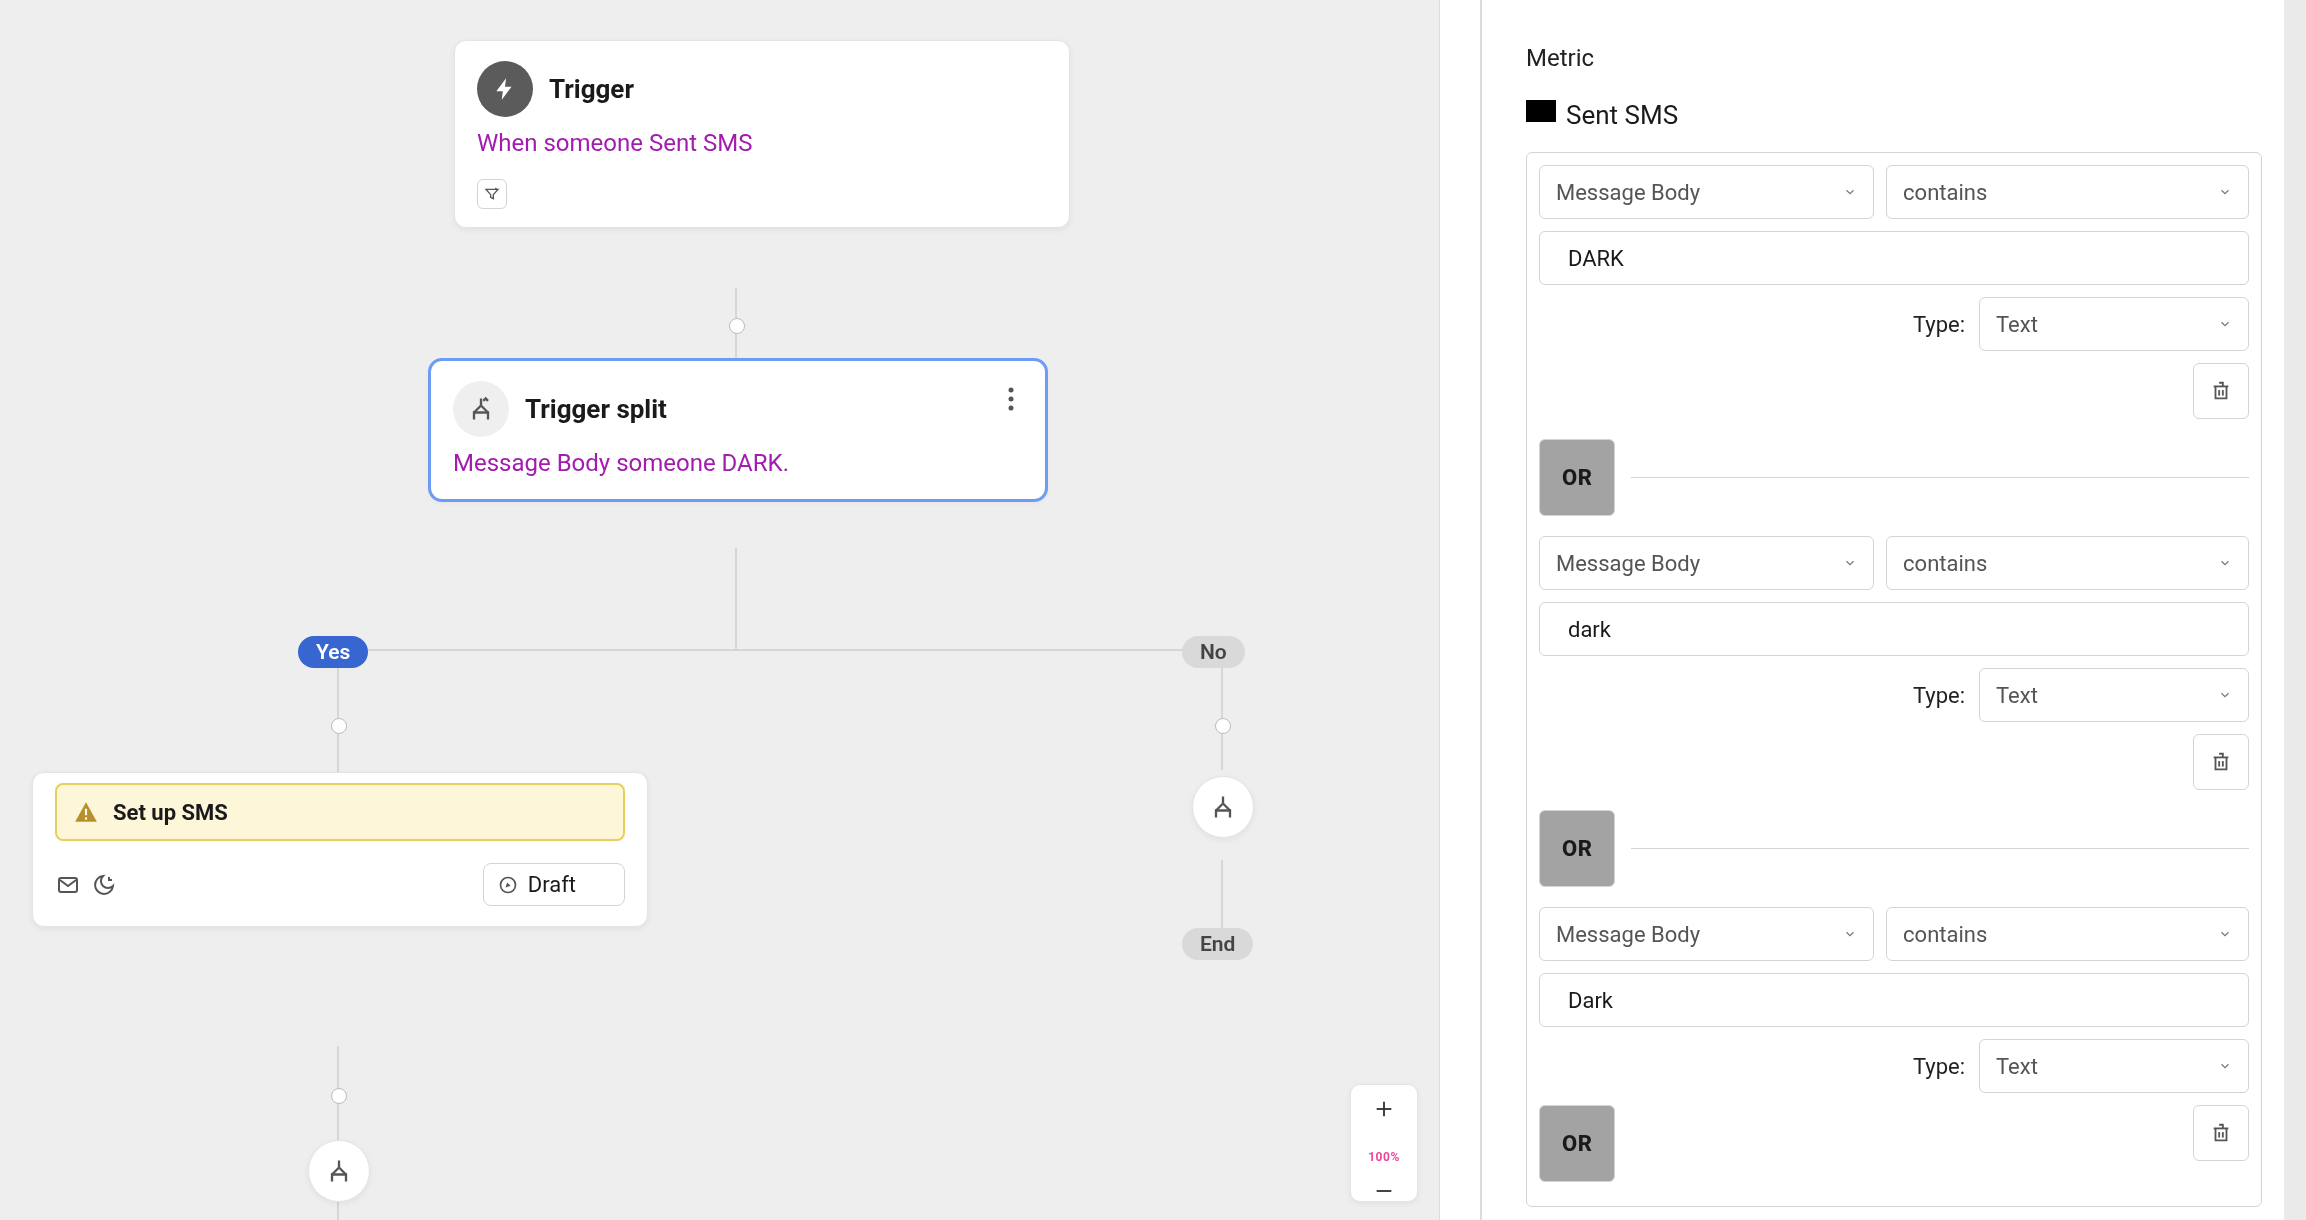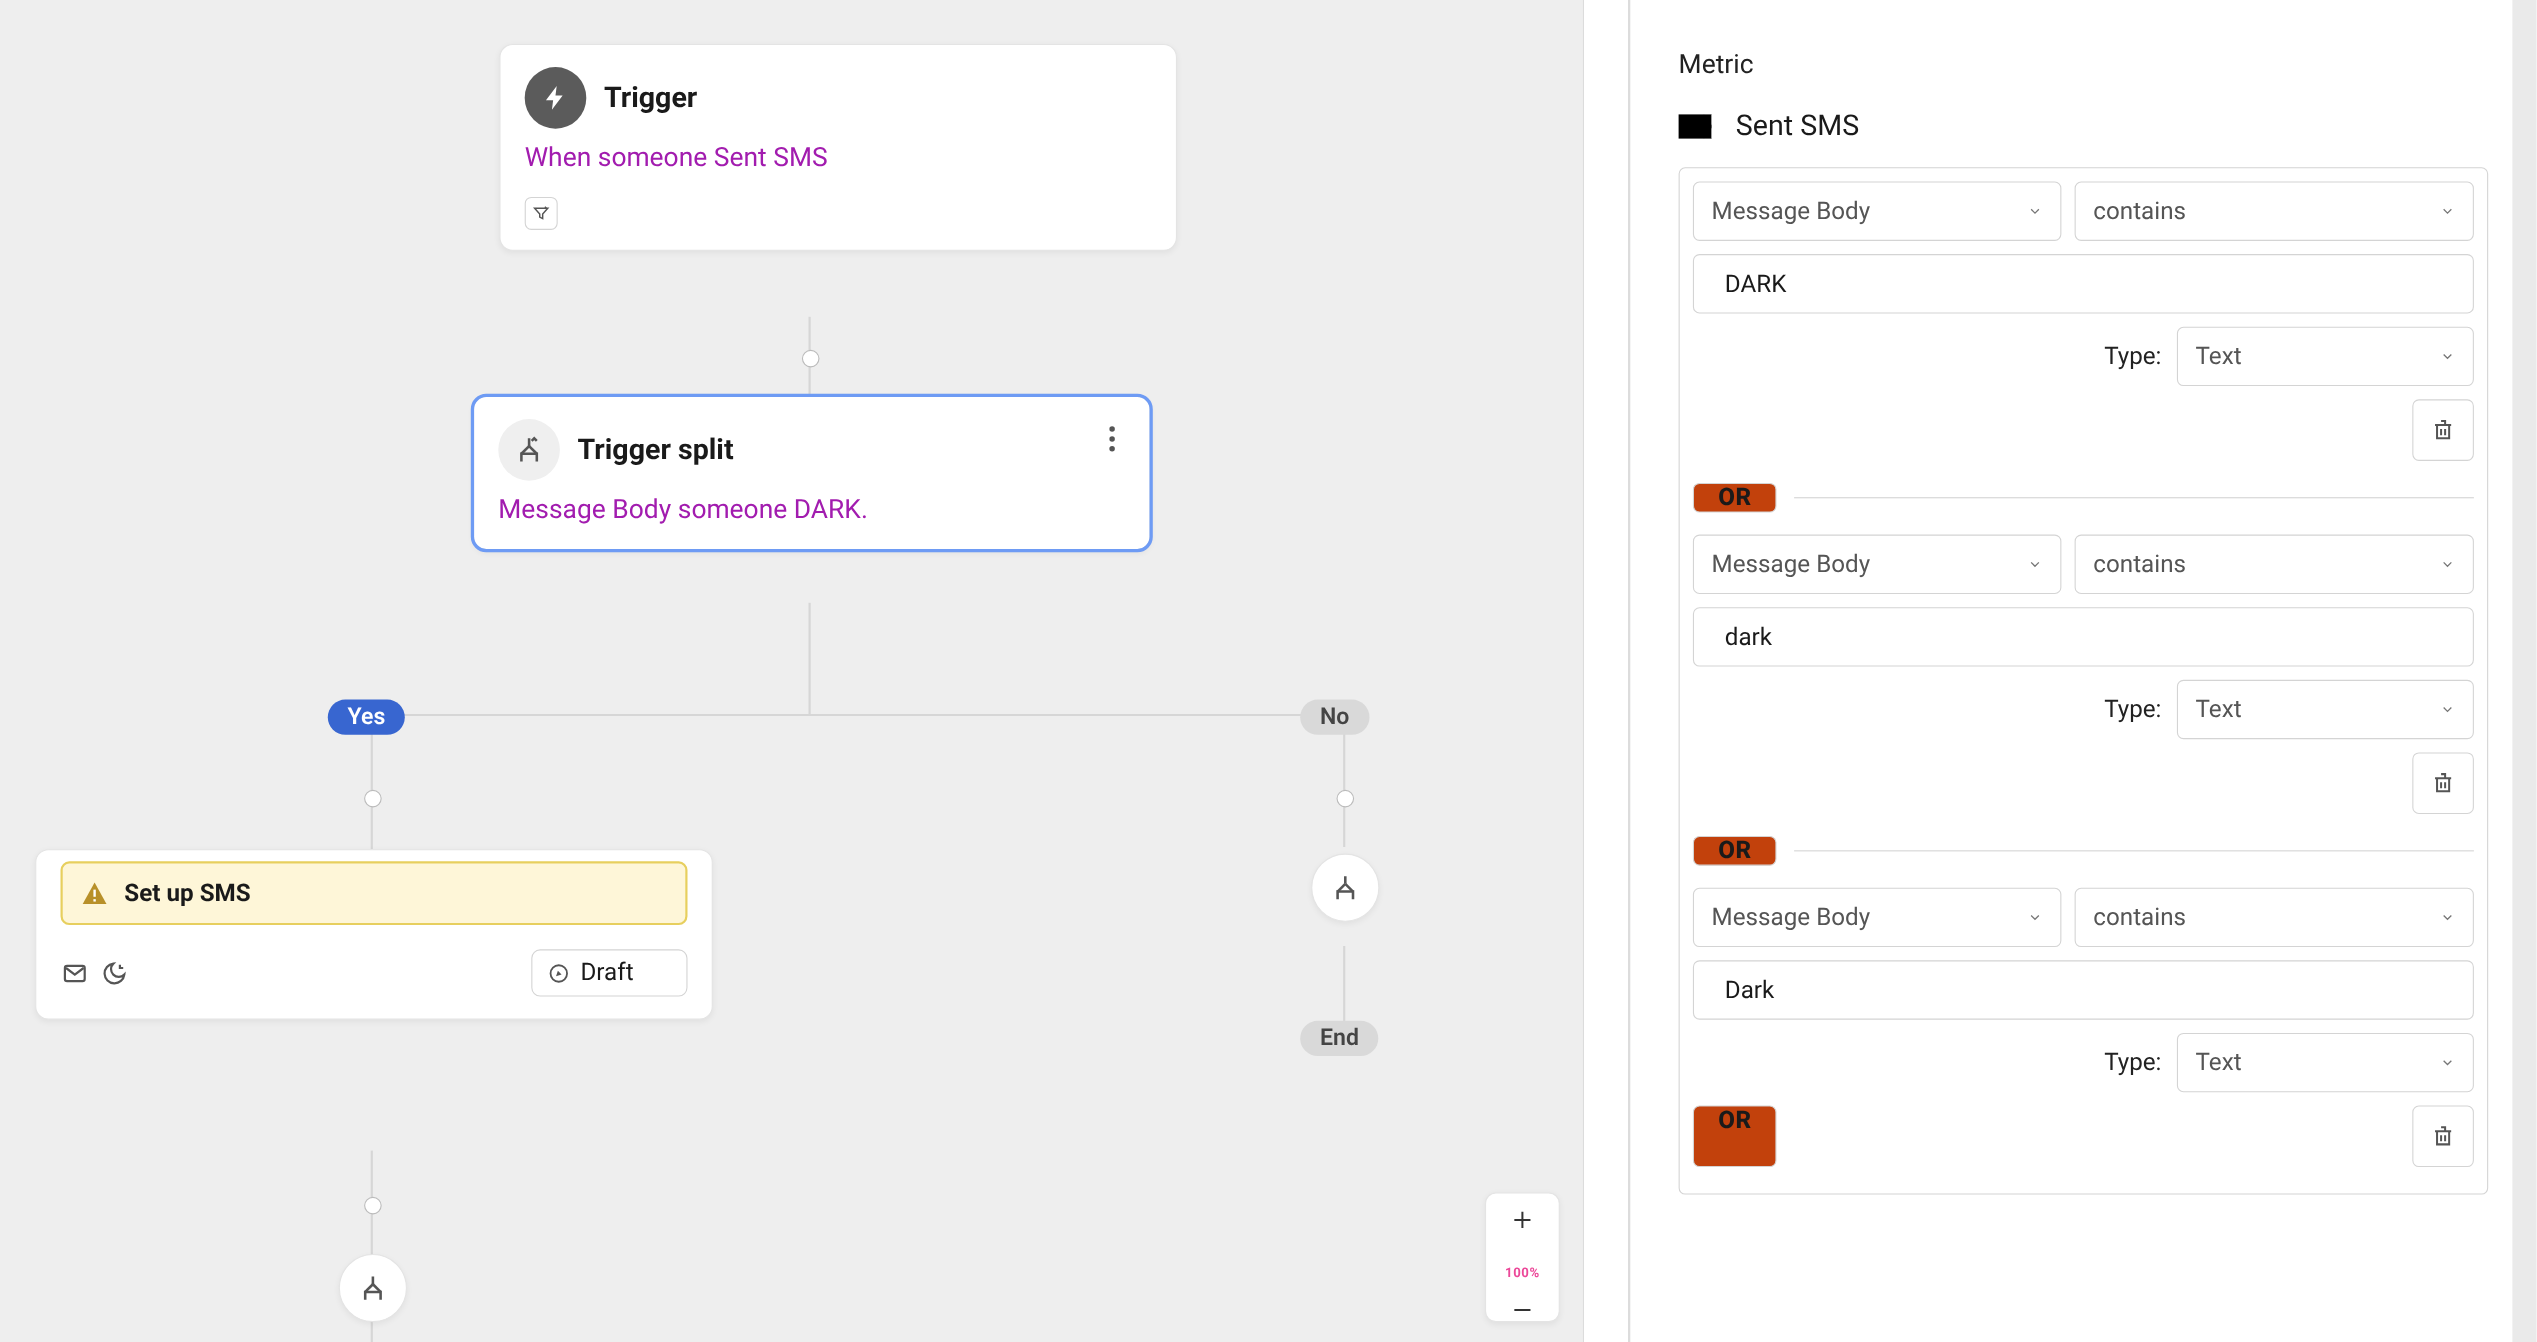--- a/index.html
+++ b/index.html
@@ -102,43 +102,43 @@
   .zoom{
     position:absolute;right:62px;bottom:18px;width:66px;background:#fff;border:1px solid var(--card-border);
     border-radius:10px;box-shadow:0 2px 6px rgba(0,0,0,0.06);display:flex;flex-direction:column;align-items:center;
   }
   .zoom .zrow{height:48px;display:flex;align-items:center;justify-content:center;width:100%;}
   .zoom .pct{font-size:12px;font-weight:700;color:#ec4899;letter-spacing:.5px;}
   
   .panel{flex:1;height:100%;display:flex;flex-direction:column;padding:44px 44px 0 44px;box-sizing:border-box;position:relative;}
   .panel-scroll{position:absolute;top:0;right:0;width:22px;height:100%;background:var(--right-scroll);}
   .panel-label{font-size:24px;color:#222;margin-bottom:28px;}
-  .metric-row{display:flex;align-items:center;gap:22px;margin-bottom:22px;}
+  .metric-row{display:flex;align-items:flex-start;gap:10px;margin-bottom:22px;}
   .metric-icon{width:30px;height:22px;background:#000;position:relative;}
   .metric-icon:after{content:"";position:absolute;right:-8px;top:0;border-top:11px solid transparent;border-bottom:11px solid transparent;border-left:8px solid var(--card-bg);}
   .metric-icon:before{content:"";position:absolute;right:-1px;top:0;border-top:11px solid transparent;border-bottom:11px solid transparent;border-left:8px solid #000;}
   .cond-box{border:1px solid var(--select-border);border-radius:6px;padding:12px 12px 12px 12px;margin-bottom:0;}
   .row{display:flex;gap:12px;margin-bottom:12px;}
   .select,.text-input{
     border:1px solid var(--select-border);border-radius:6px;background:var(--select-bg);
     height:54px;display:flex;align-items:center;padding:0 16px;font-size:22px;box-sizing:border-box;
   }
   .select{justify-content:space-between;cursor:pointer;width:100%;align-items:center;}
   .select .val{color:#555;}
   .text-input{width:100%;padding-left:28px;}
   .row.type{justify-content:flex-end;align-items:center;gap:14px;}
   .type-lbl{font-size:22px;color:#222;}
   .icon-btn{
     width:54px;height:54px;border:1px solid var(--select-border);border-radius:6px;background:#fff;
     display:flex;align-items:center;justify-content:center;cursor:pointer;
   }
   .or-row{display:flex;align-items:center;gap:16px;margin:20px 0;}
   .or-pill{
-    border:1px solid var(--select-border);border-radius:6px;padding:0 22px;font-weight:800;font-size:22px;
-    letter-spacing:.5px;background:#c2410c;
+    border:1px solid var(--select-border);border-radius:6px;padding:25px 22px;font-weight:800;font-size:22px;
+    letter-spacing:.5px;background:#a3a3a3;
   }
   .or-line{flex:1;height:1px;background:var(--select-border);}
   .row.trashrow{justify-content:flex-end;}
   .row.final{justify-content:space-between;margin-top:8px;}
   
   svg{display:block;}
 </style>
 </head>
 <body>
 

